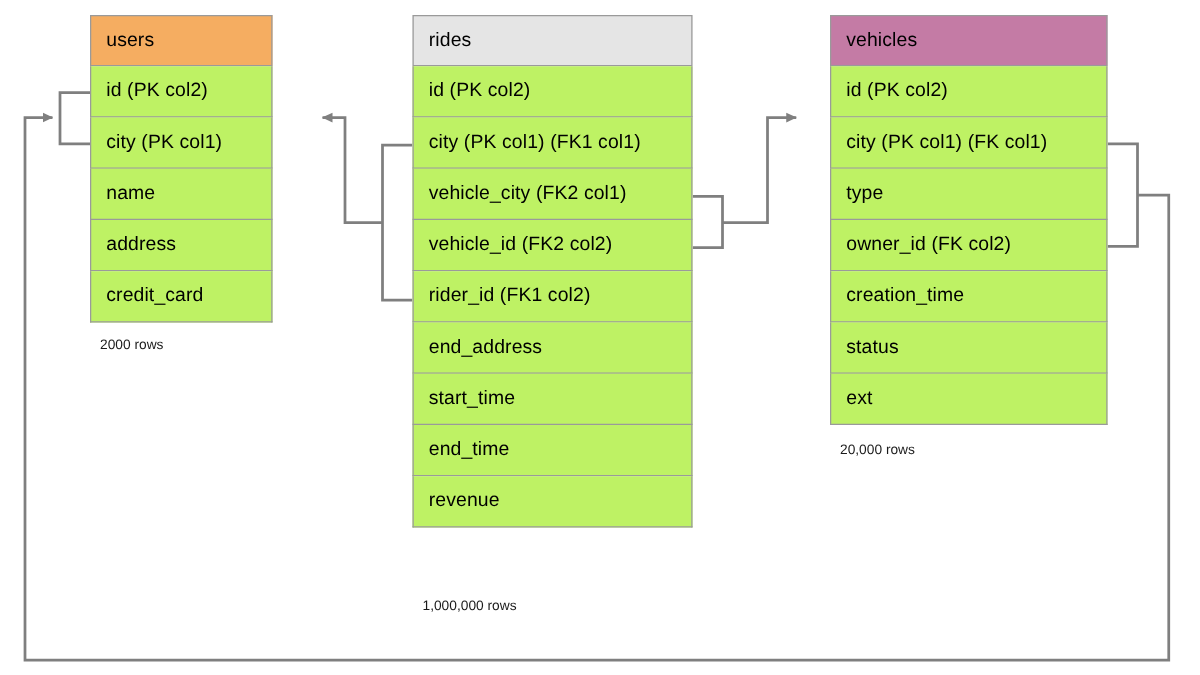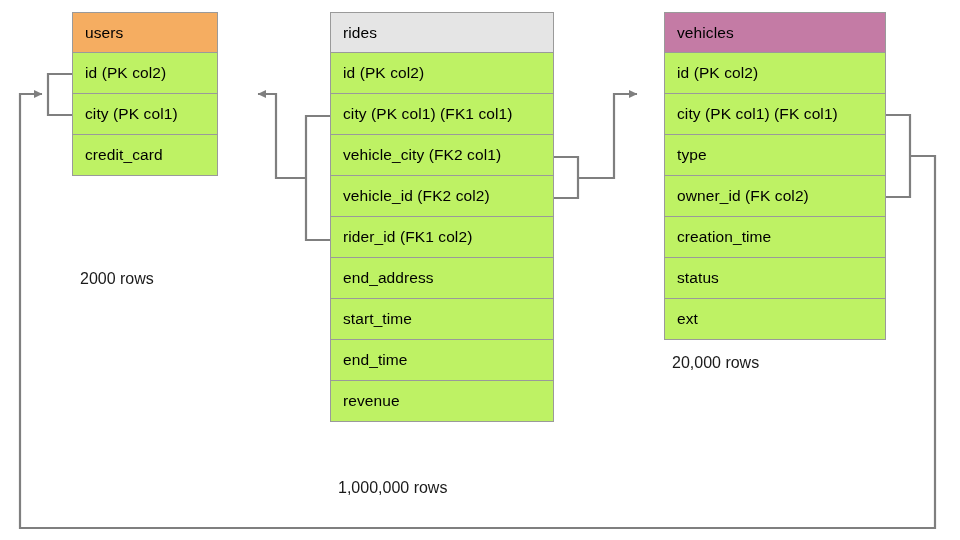--- a/index.html
+++ b/index.html
@@ -51,21 +51,21 @@
     background: #bef264;
     display: flex;
     align-items: center;
     padding-left: 12px;
     font-size: 15.5px;
     letter-spacing: 0.1px;
     white-space: nowrap;
   }
   .entity-caption {
     position: absolute;
-    font-size: 16px;
+    font-size: 11px;
     color: #1a1a1a;
     white-space: nowrap;
   }
   
   #entity-users    { left: 72px;  top: 12px; width: 146px; }
   #entity-rides    { left: 330px; top: 12px; width: 224px; }
   #entity-vehicles { left: 664px; top: 12px; width: 222px; }
 
   #caption-users    { left: 80px;  top: 270px; }
   #caption-rides    { left: 338px; top: 479px; }
@@ -104,20 +104,26 @@
 
   <div class="entity" id="entity-users">
     <div class="entity-header" style="background: rgb(245, 173, 97);">
       <span>users</span>
     </div>
     <div class="entity-row">
       <span>id (PK col2)</span>
     </div>
     <div class="entity-row">
       <span>city (PK col1)</span>
+    </div>
+    <div class="entity-row">
+      <span>name</span>
+    </div>
+    <div class="entity-row">
+      <span>address</span>
     </div>
     <div class="entity-row">
       <span>credit_card</span>
     </div>
   </div>
   <div class="entity-caption" id="caption-users">2000 rows</div>
 
   <div class="entity" id="entity-rides">
     <div class="entity-header" style="background: #e5e5e5;">
       <span>rides</span>

